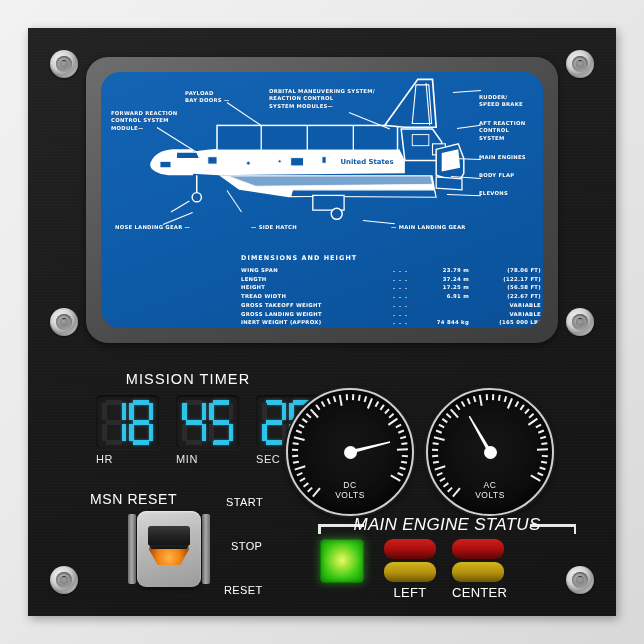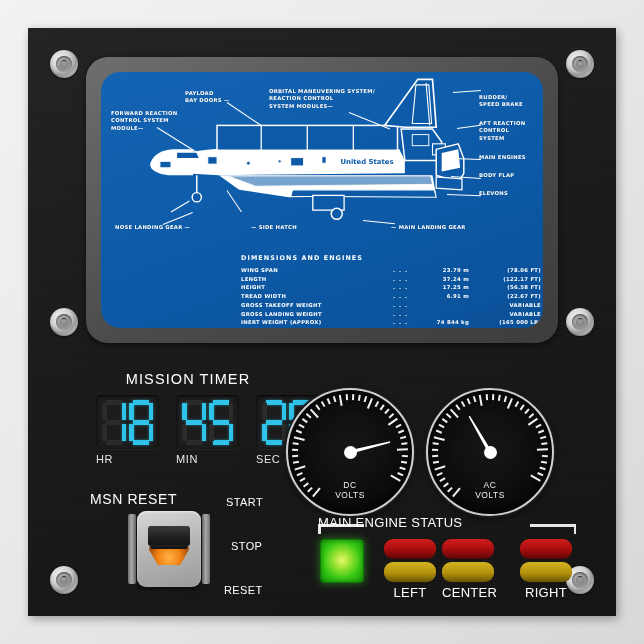--- a/index.html
+++ b/index.html
@@ -177,22 +177,22 @@
     background: linear-gradient(180deg, #2a2a2a, #111);
     clip-path: polygon(4% 0%, 96% 0%, 88% 100%, 12% 100%);
   }
   .sw-label {
     position: absolute; color: #fff; font-size: 11px; letter-spacing: .4px;
   }
 
   
   #mes { position: absolute; left: 290px; top: 487px; width: 258px; height: 88px; }
   #mes-title {
-    position: absolute; left: 0; right: 0; top: 0; text-align: left;
-    color: #fff; font-size: 13px; letter-spacing: .3px;
+    position: absolute; left: 0; right: 0; top: 0; text-align: center;
+    color: #fff; font-size: 17px; letter-spacing: .3px; font-style: italic;
   }
   .bracket { position: absolute; top: 9px; height: 10px; }
   .bracket::before { content:""; position:absolute; top:0; left:0; right:0; height:2.5px; background:#e8e8e8; }
   .bracket.lb { left: 0; width: 46px; }
   .bracket.lb::after { content:""; position:absolute; top:0; left:0; width:2.5px; height:10px; background:#e8e8e8; }
   .bracket.rb { right: 0; width: 46px; }
   .bracket.rb::after { content:""; position:absolute; top:0; right:0; width:2.5px; height:10px; background:#e8e8e8; }
 
   #green-lamp {
     position: absolute; left: 2px; top: 24px; width: 44px; height: 44px;
@@ -322,21 +322,21 @@
       <div class="ldr" style="left:352px; top:20px;  width:28px; transform:rotate(-4deg);"></div>
       <div class="ldr" style="left:356px; top:56px;  width:24px; transform:rotate(-8deg);"></div>
       <div class="ldr" style="left:352px; top:86px;  width:28px; transform:rotate(2deg);"></div>
       <div class="ldr" style="left:350px; top:104px; width:30px; transform:rotate(4deg);"></div>
       <div class="ldr" style="left:346px; top:122px; width:34px; transform:rotate(2deg);"></div>
       <div class="ldr" style="left:62px;  top:152px; width:32px; transform:rotate(-22deg);"></div>
       <div class="ldr" style="left:126px; top:118px; width:26px; transform:rotate(56deg);"></div>
       <div class="ldr" style="left:262px; top:148px; width:32px; transform:rotate(6deg);"></div>
 
       <div id="specs">
-        <div class="spec-title">DIMENSIONS AND ENGINES</div>
+        <div class="spec-title">DIMENSIONS AND HEIGHT</div>
 
         <div class="spec-row">
           <span class="spec-name">WING SPAN</span>
           <span class="spec-dots">. . . . . . . . . . . . . . . . . .</span>
           <span class="spec-m">23.79 m</span>
           <span class="spec-ft">(78.06 FT)</span>
         </div>
         <div class="spec-row">
           <span class="spec-name">LENGTH</span>
           <span class="spec-dots">. . . . . . . . . . . . . . . . . . . . .</span>
@@ -588,26 +588,21 @@
     <div id="mes-title">MAIN ENGINE STATUS</div>
 
     <div id="green-lamp"></div>
 
     <div class="eng" style="left:66px;">
       <div class="pill red"></div>
       <div class="pill amb"></div>
       <div class="eng-cap">LEFT</div>
     </div>
 
-    <div class="eng" style="left:124px;">
+    <div class="eng" style="left:134px;">
       <div class="pill red"></div>
       <div class="pill amb"></div>
       <div class="eng-cap">CENTER</div>
     </div>
 
-    <div class="eng" style="left:202px;">
-      <div class="pill red"></div>
-      <div class="pill amb"></div>
-      <div class="eng-cap">RIGHT</div>
-    </div>
   </div>
 
 </div>
 
 </body></html>

